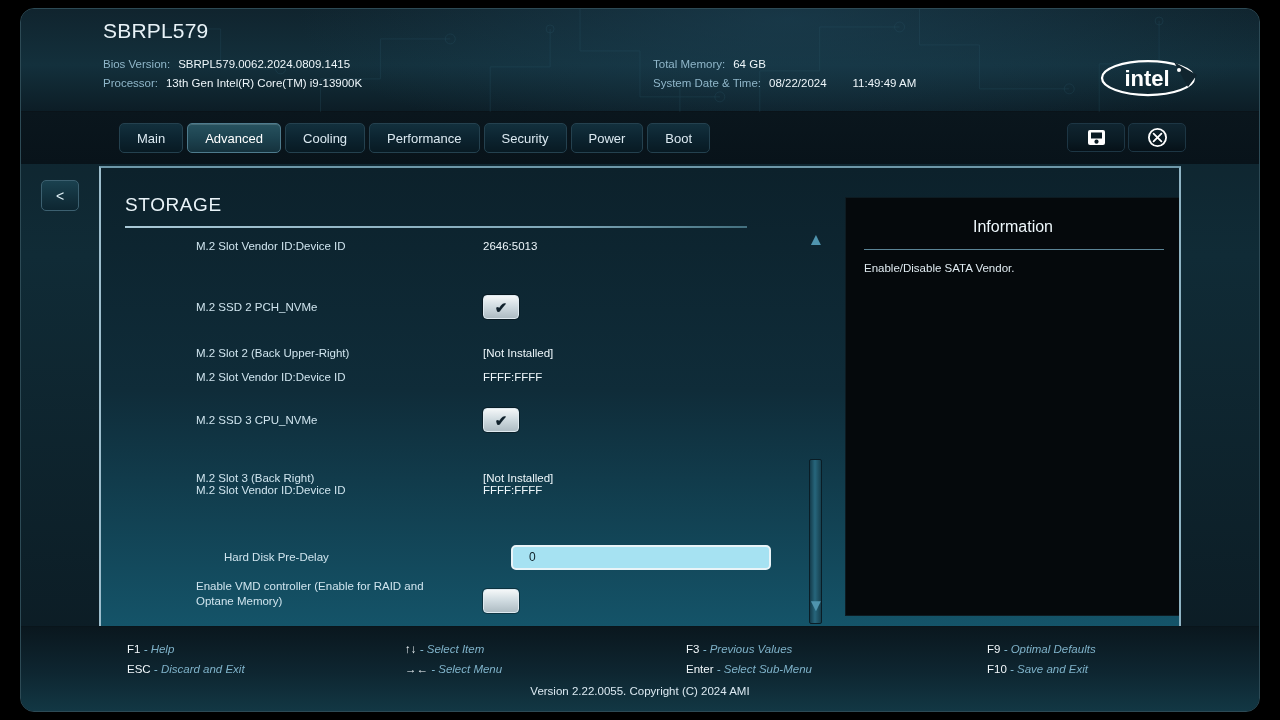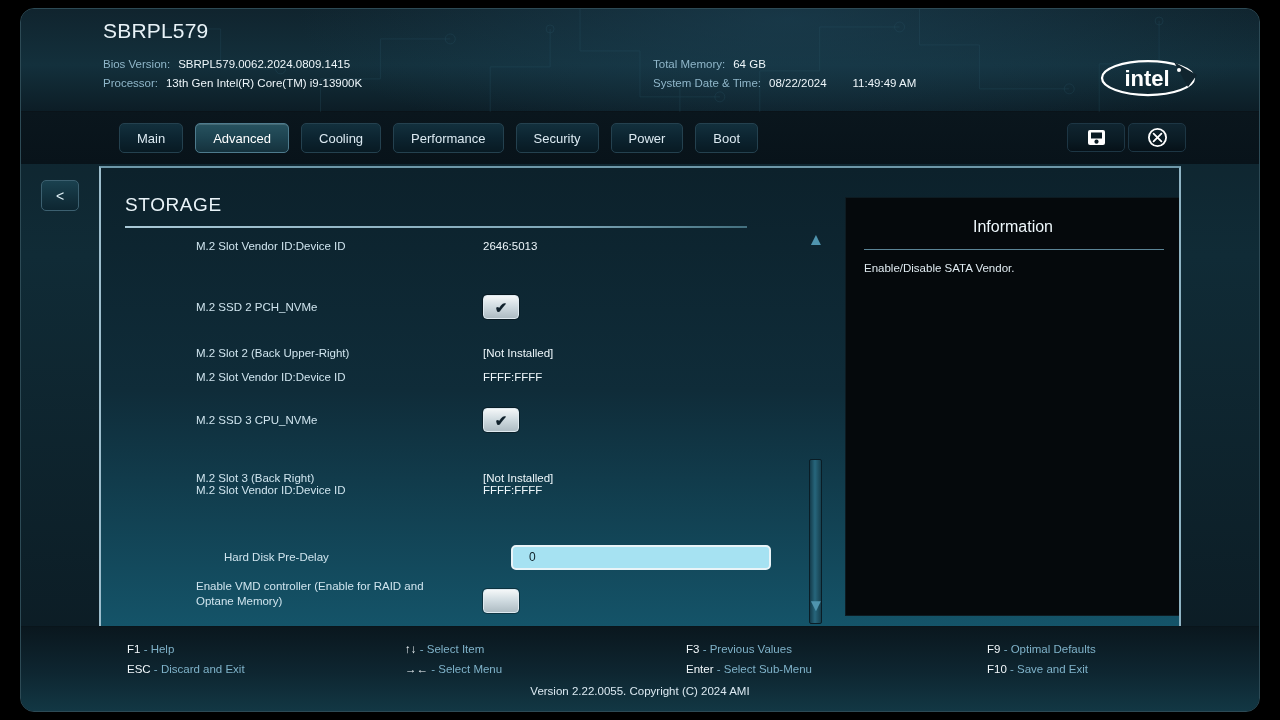--- a/index.html
+++ b/index.html
@@ -75,21 +75,21 @@
   #tabbar {
     position: absolute;
     left: 0; top: 103px;
     width: 100%; height: 52px;
     background: linear-gradient(180deg, #0a161d 0%, #08131a 100%);
   }
   #tabs {
     position: absolute;
     left: 98px; top: 11px;
     display: flex;
-    gap: 12px;
+    gap: 4px;
   }
   .tab {
     height: 30px;
     padding: 0 17px;
     display: flex;
     align-items: center;
     justify-content: center;
     font-size: 13px;
     color: #dbe9f1;
     border-radius: 5px;
@@ -295,21 +295,21 @@
     width: 100%; height: 85px;
     background: linear-gradient(180deg, #0a171e 0%, #0e2631 55%, #123744 100%);
     border-top: 1px solid #09151b;
   }
   .hotkey {
     position: absolute;
     font-size: 11.5px;
     white-space: nowrap;
   }
   .hk-key { color: #f2f8fb; }
-  .hk-desc { color: #7fb2c9; }
+  .hk-desc { color: #7fb2c9; font-style: italic; }
 
   #hk-f1    { left: 106px; top: 16px; }
   #hk-esc   { left: 106px; top: 36px; }
   #hk-updn  { left: 384px; top: 16px; }
   #hk-lrrt  { left: 384px; top: 36px; }
   #hk-f3    { left: 665px; top: 16px; }
   #hk-enter { left: 665px; top: 36px; }
   #hk-f9    { left: 966px; top: 16px; }
   #hk-f10   { left: 966px; top: 36px; }
 

